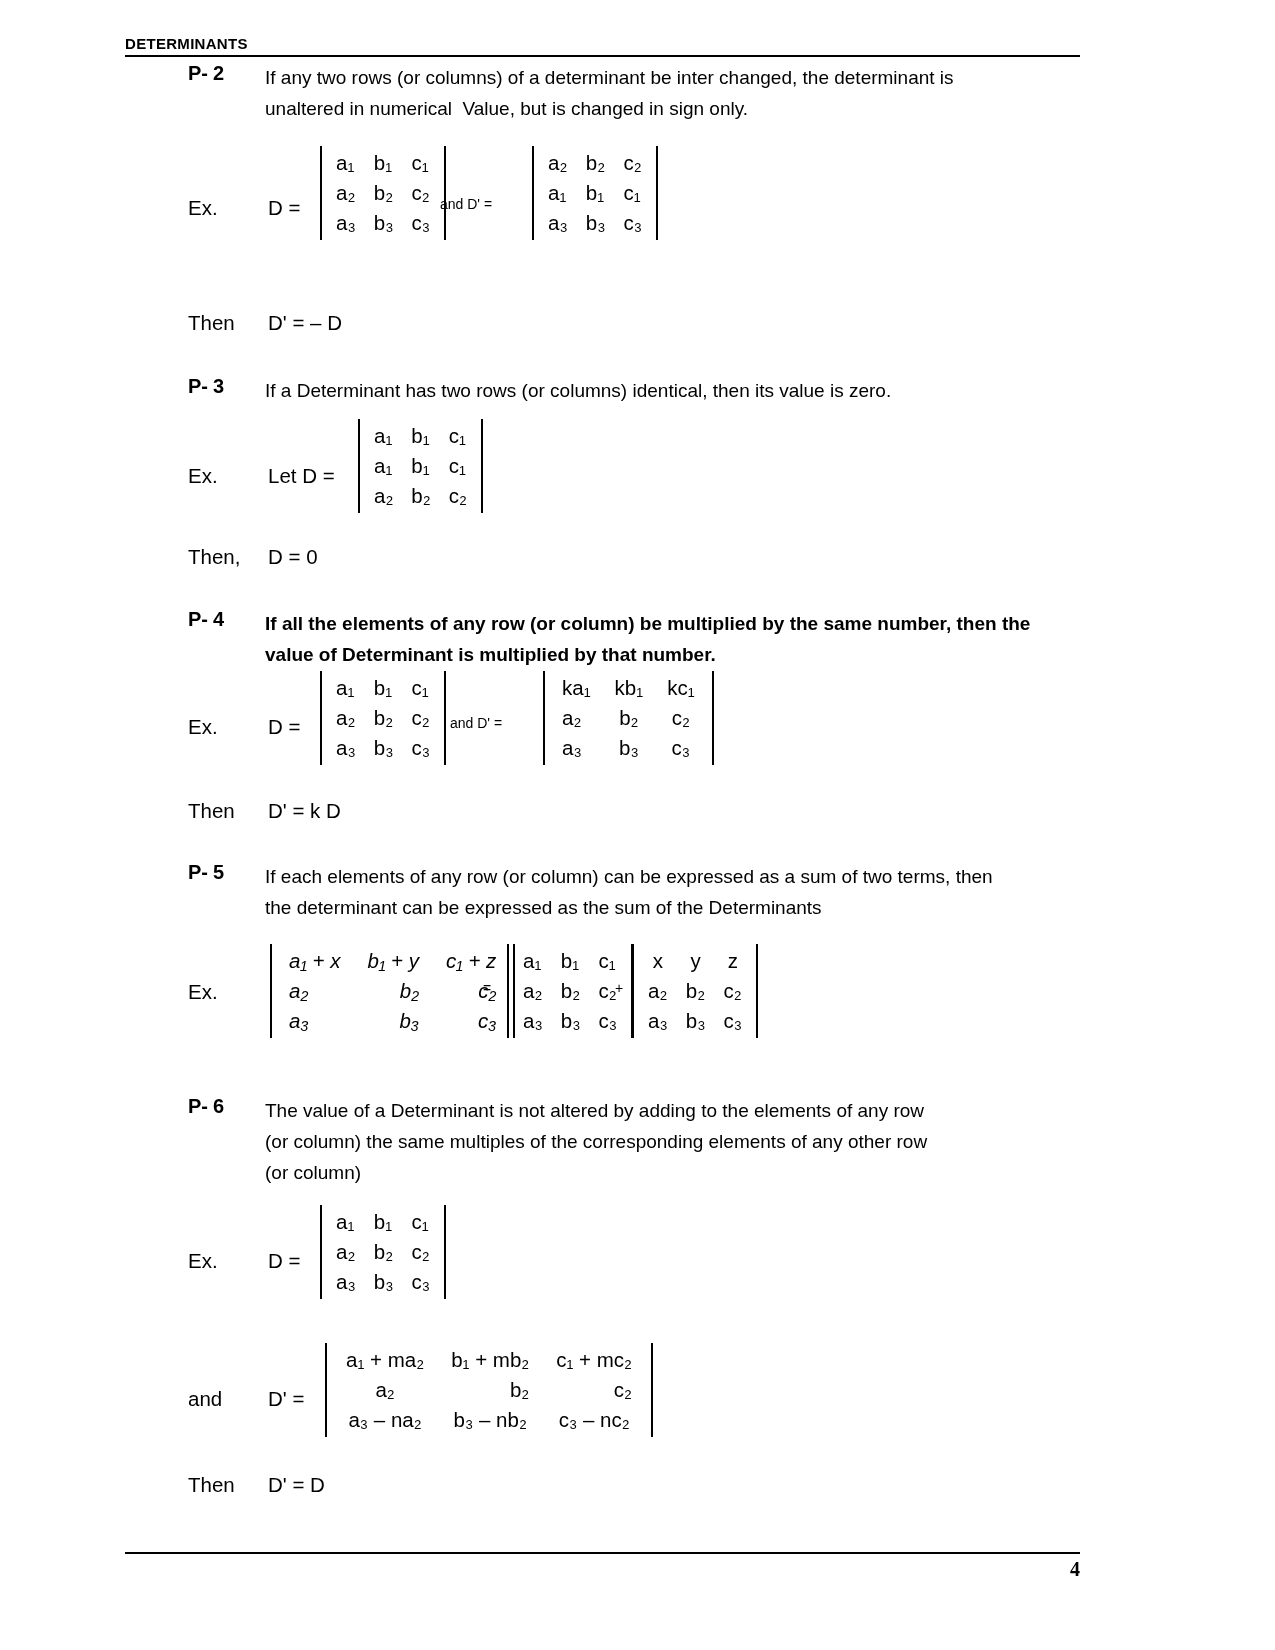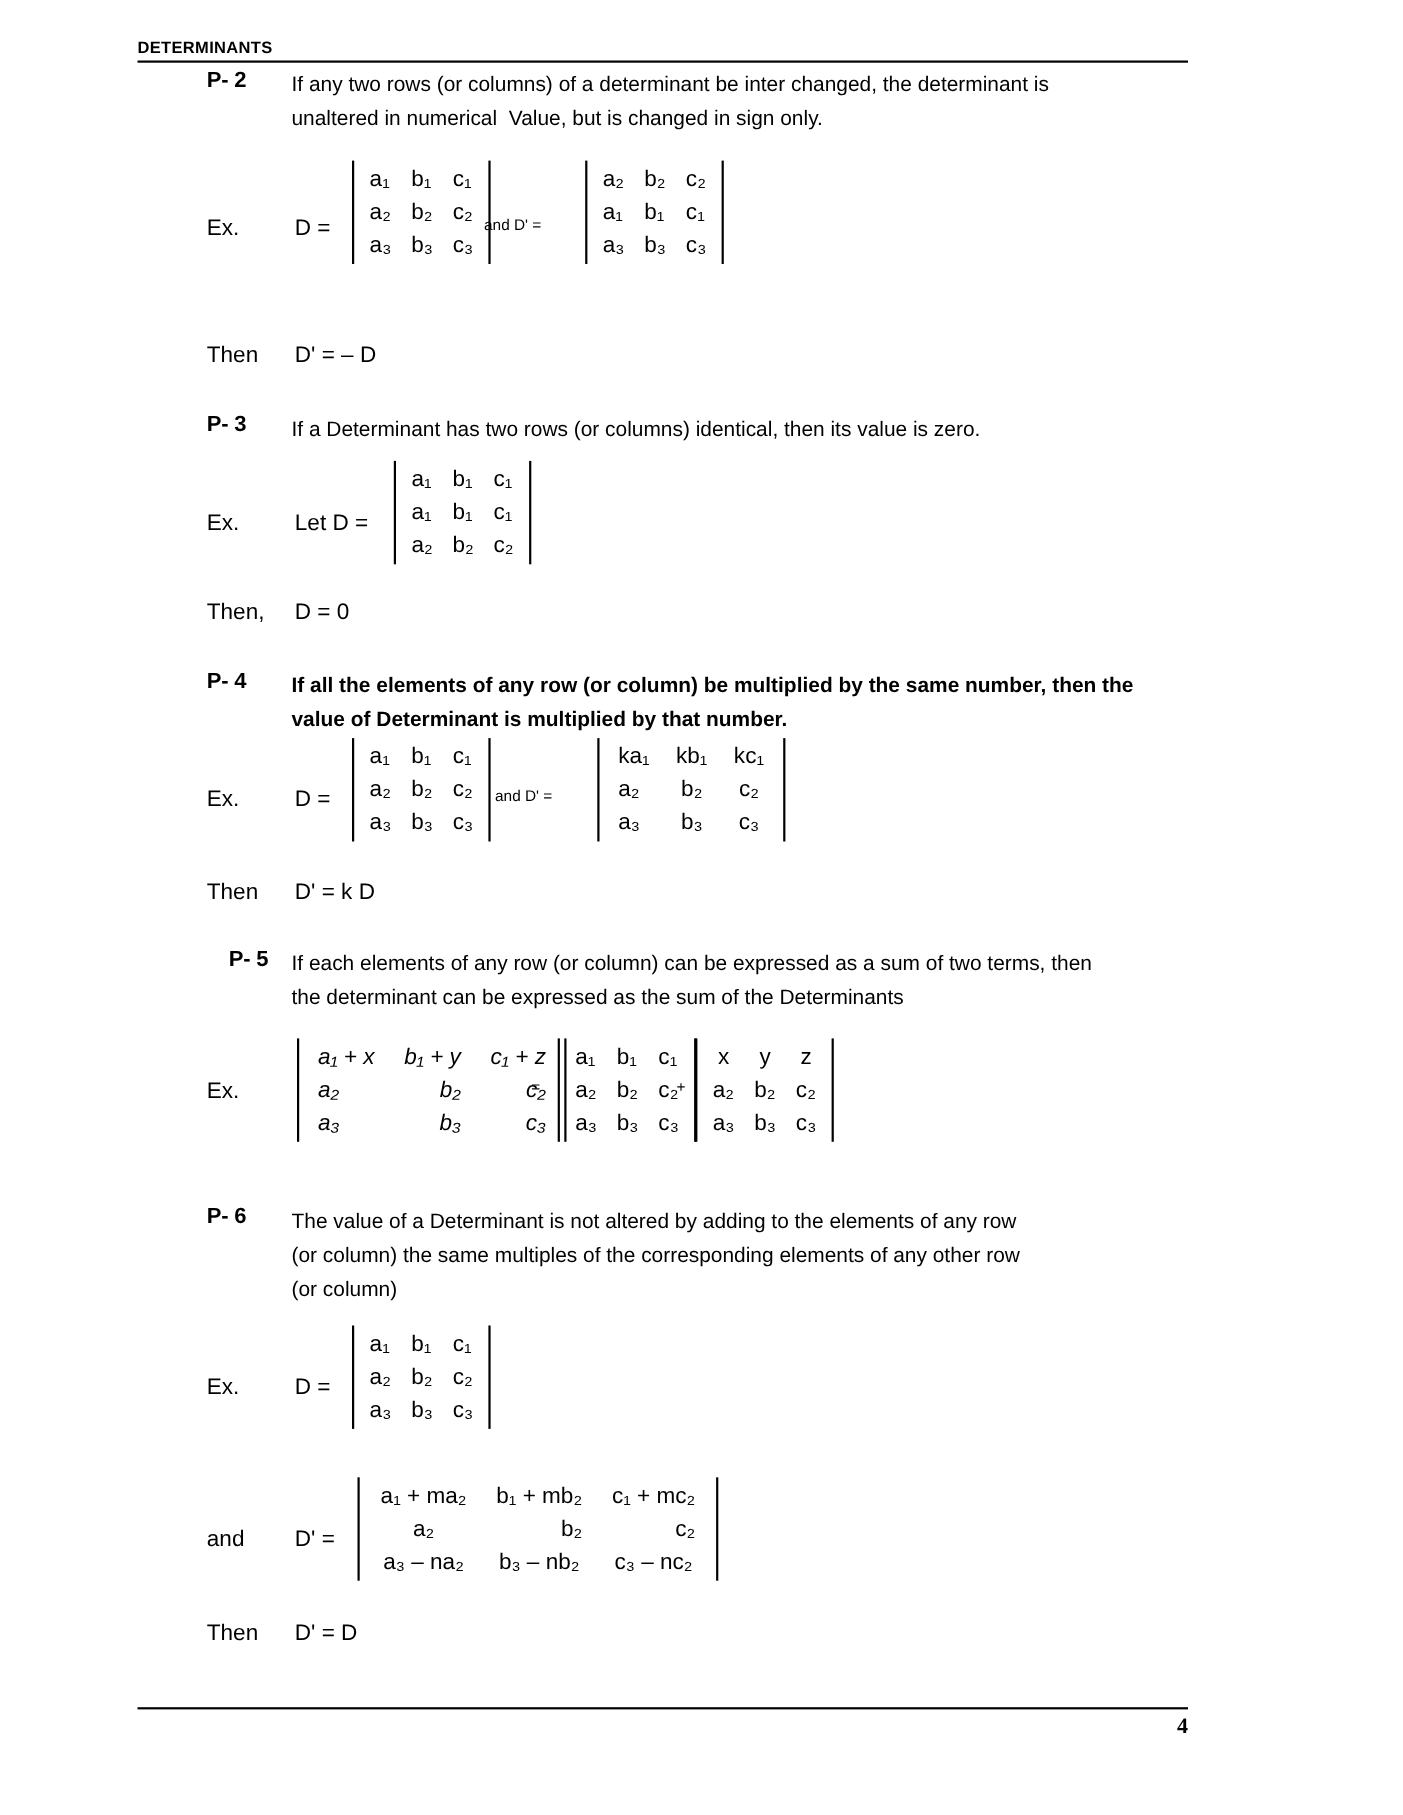--- a/index.html
+++ b/index.html
@@ -256,21 +256,21 @@
         <td class="ctr">b₃</td>
         <td class="ctr">c₃</td>
       </tr>
     </tbody>
       </table>
   </div>
 
   <div class="lbl" style="left:188px; top:799px;">Then</div>
   <div class="lbl" style="left:268px; top:799px;">D' = k D</div>
 
-  <div class="prop-tag" style="left:188px; top:861px;margin-left:20px;">P- 5</div>
+  <div class="prop-tag" style="left:188px; top:861px;">P- 5</div>
   <div class="prop-text" style="left:265px; top:861px; width:840px;">If each elements of any row (or column) can be expressed as a sum of two terms, then
 the determinant can be expressed as the sum of the Determinants</div>
 
   <div class="lbl" style="left:188px; top:980px;">Ex.</div>
 
   <div class="det" style="left:270px; top:944px; padding:2px 8px;font-style:italic;">
     <table>
       <tbody>
           <tr>
         <td class="lft" style="padding-right:18px;">a₁ + x</td>

